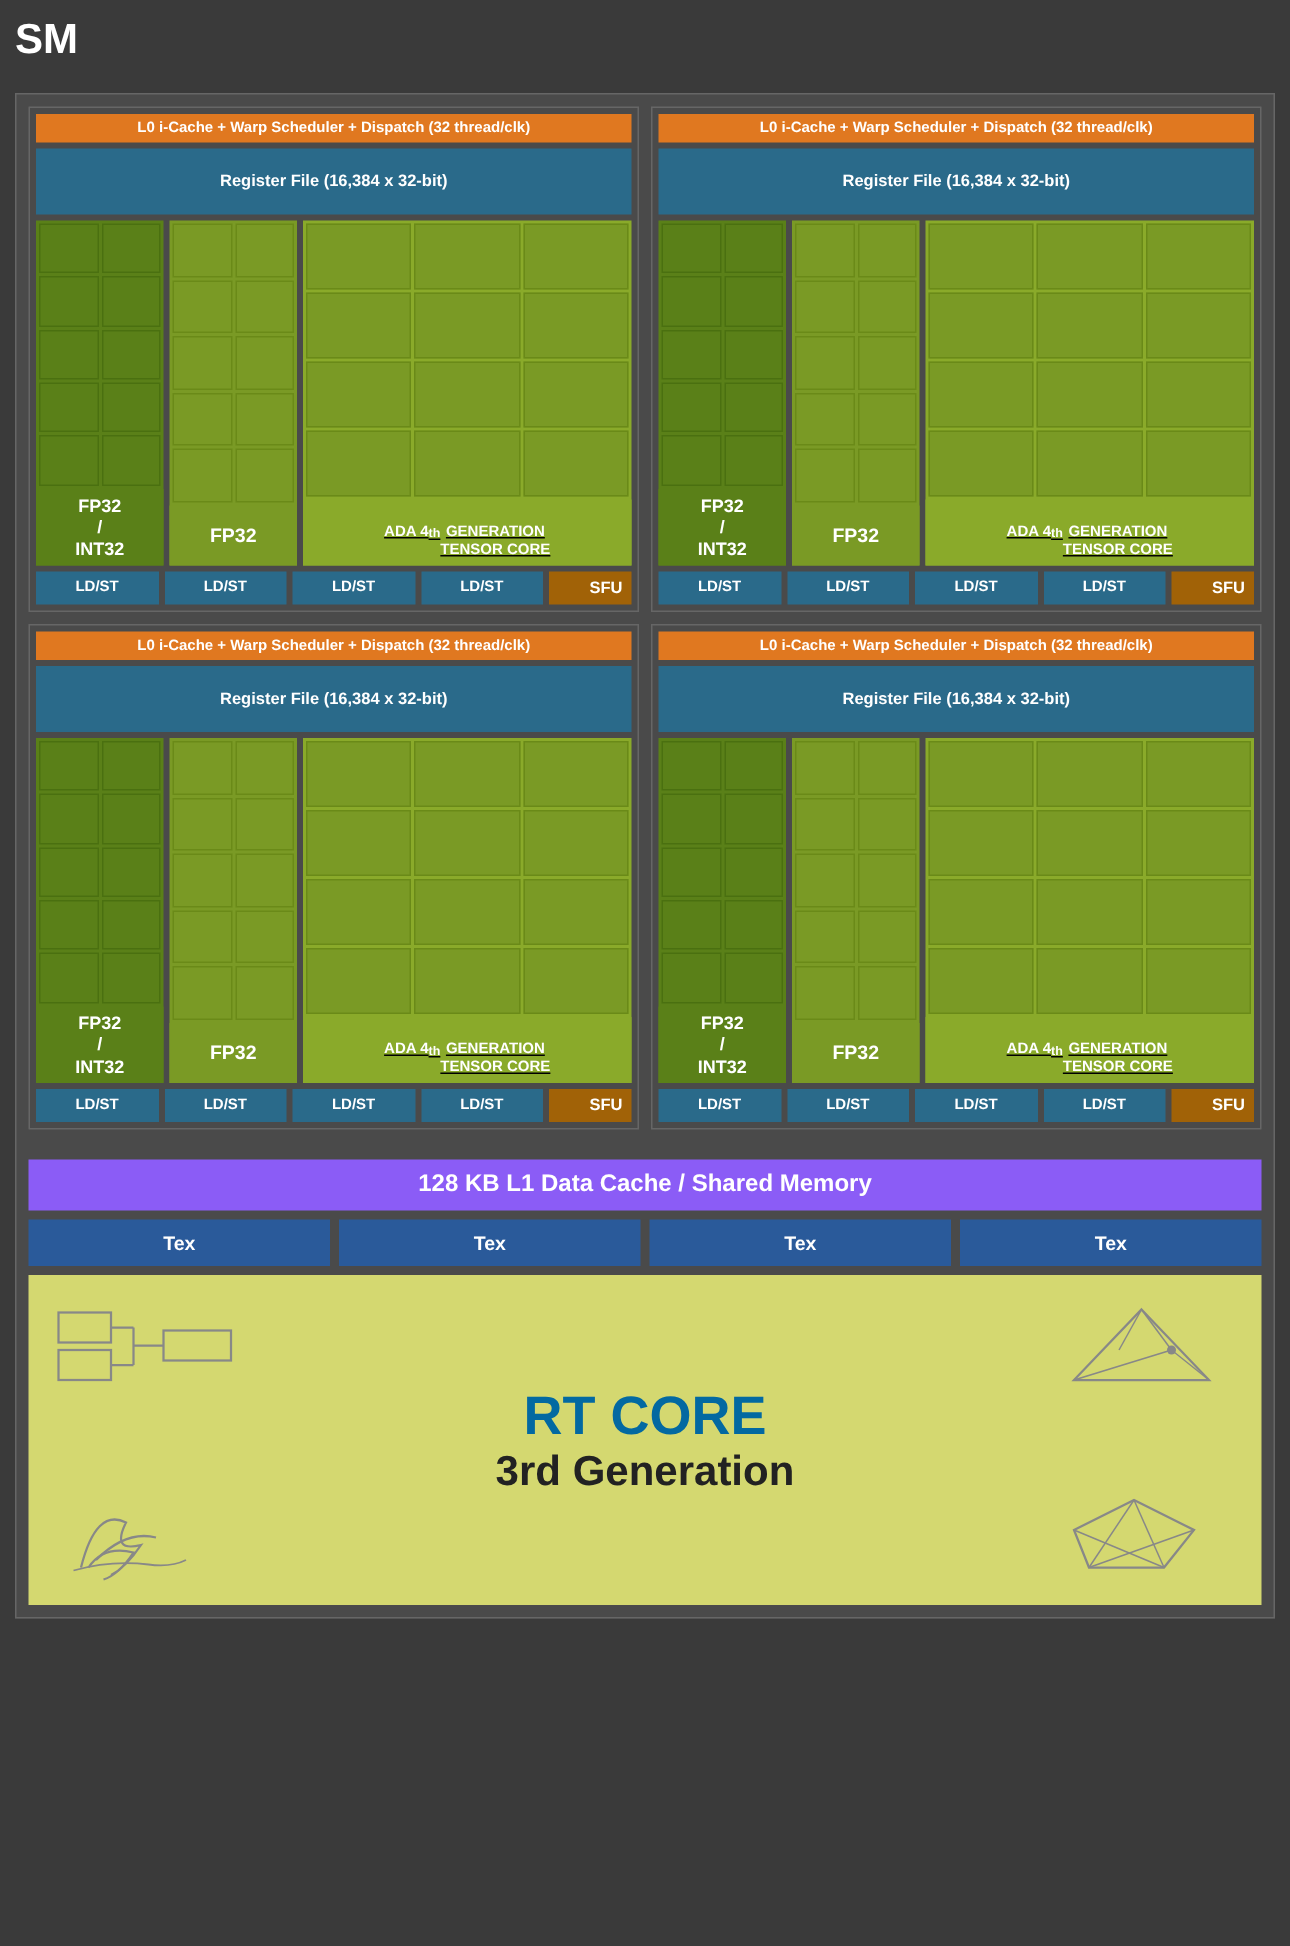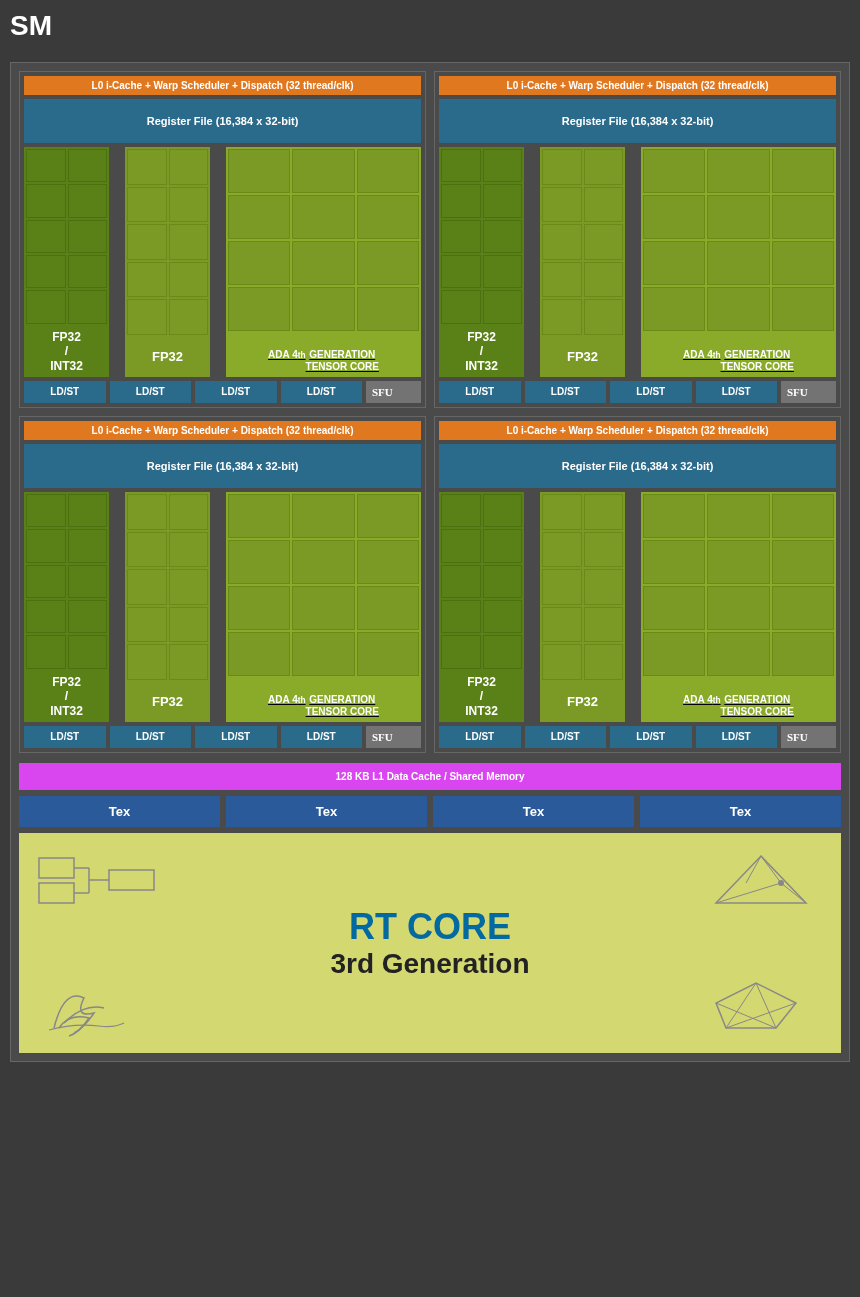--- a/index.html
+++ b/index.html
@@ -18,21 +18,21 @@
     }
     .sm-container {
       background: #4a4a4a;
       padding: 8px;
       border: 1px solid #666;
     }
     .quadrant-grid {
       display: grid;
       grid-template-columns: 1fr 1fr;
       gap: 8px;
-      margin-bottom: 10px;
+      margin-bottom: 20px;
       border-radius: 10px;
     }
     .warp-unit {
       background: #4a4a4a;
       border: 1px solid #666;
       padding: 4px;
     }
     .l0-bar {
       background: #e07820;
       color: white;
@@ -56,21 +56,21 @@
       border: 1px solid #6a8a18;
       min-height: 20px;
     }
     .green-cell-dark {
       background: #5a8018;
       border: 1px solid #4a7010;
       min-height: 20px;
     }
     .compute-row {
       display: flex;
-      gap: 16px;
+      gap: 4px;
       height: 230px;
     }
     .col-fp32-int32 {
       flex: 0 0 85px;
       display: flex;
       flex-direction: column;
     }
     .col-fp32 {
       flex: 0 0 85px;
       display: flex;
@@ -100,33 +100,32 @@
     .ld-st-box {
       background: #2a6a8a;
       color: white;
       font-size: 10px;
       font-weight: bold;
       text-align: center;
       padding: 5px 2px;
       flex: 1;
     }
     .sfu-box {
-      background: #737373;
+      background: #a16207;
       color: white;
       font-size: 11px;
       font-weight: bold;
-      text-align: left;
+      text-align: right;
       padding: 5px 6px;
       flex: 0 0 55px;
-      font-family: Liberation Serif, serif;
     }
     .l1-cache-bar {
-      background: #d946ef;
-      color: white;
-      font-size: 10px;
+      background: #8b5cf6;
+      color: white;
+      font-size: 16px;
       font-weight: bold;
       text-align: center;
       padding: 8px;
       margin-bottom: 6px;
     }
     .tex-row {
       display: grid;
       grid-template-columns: 1fr 1fr 1fr 1fr;
       gap: 6px;
       margin-bottom: 6px;

